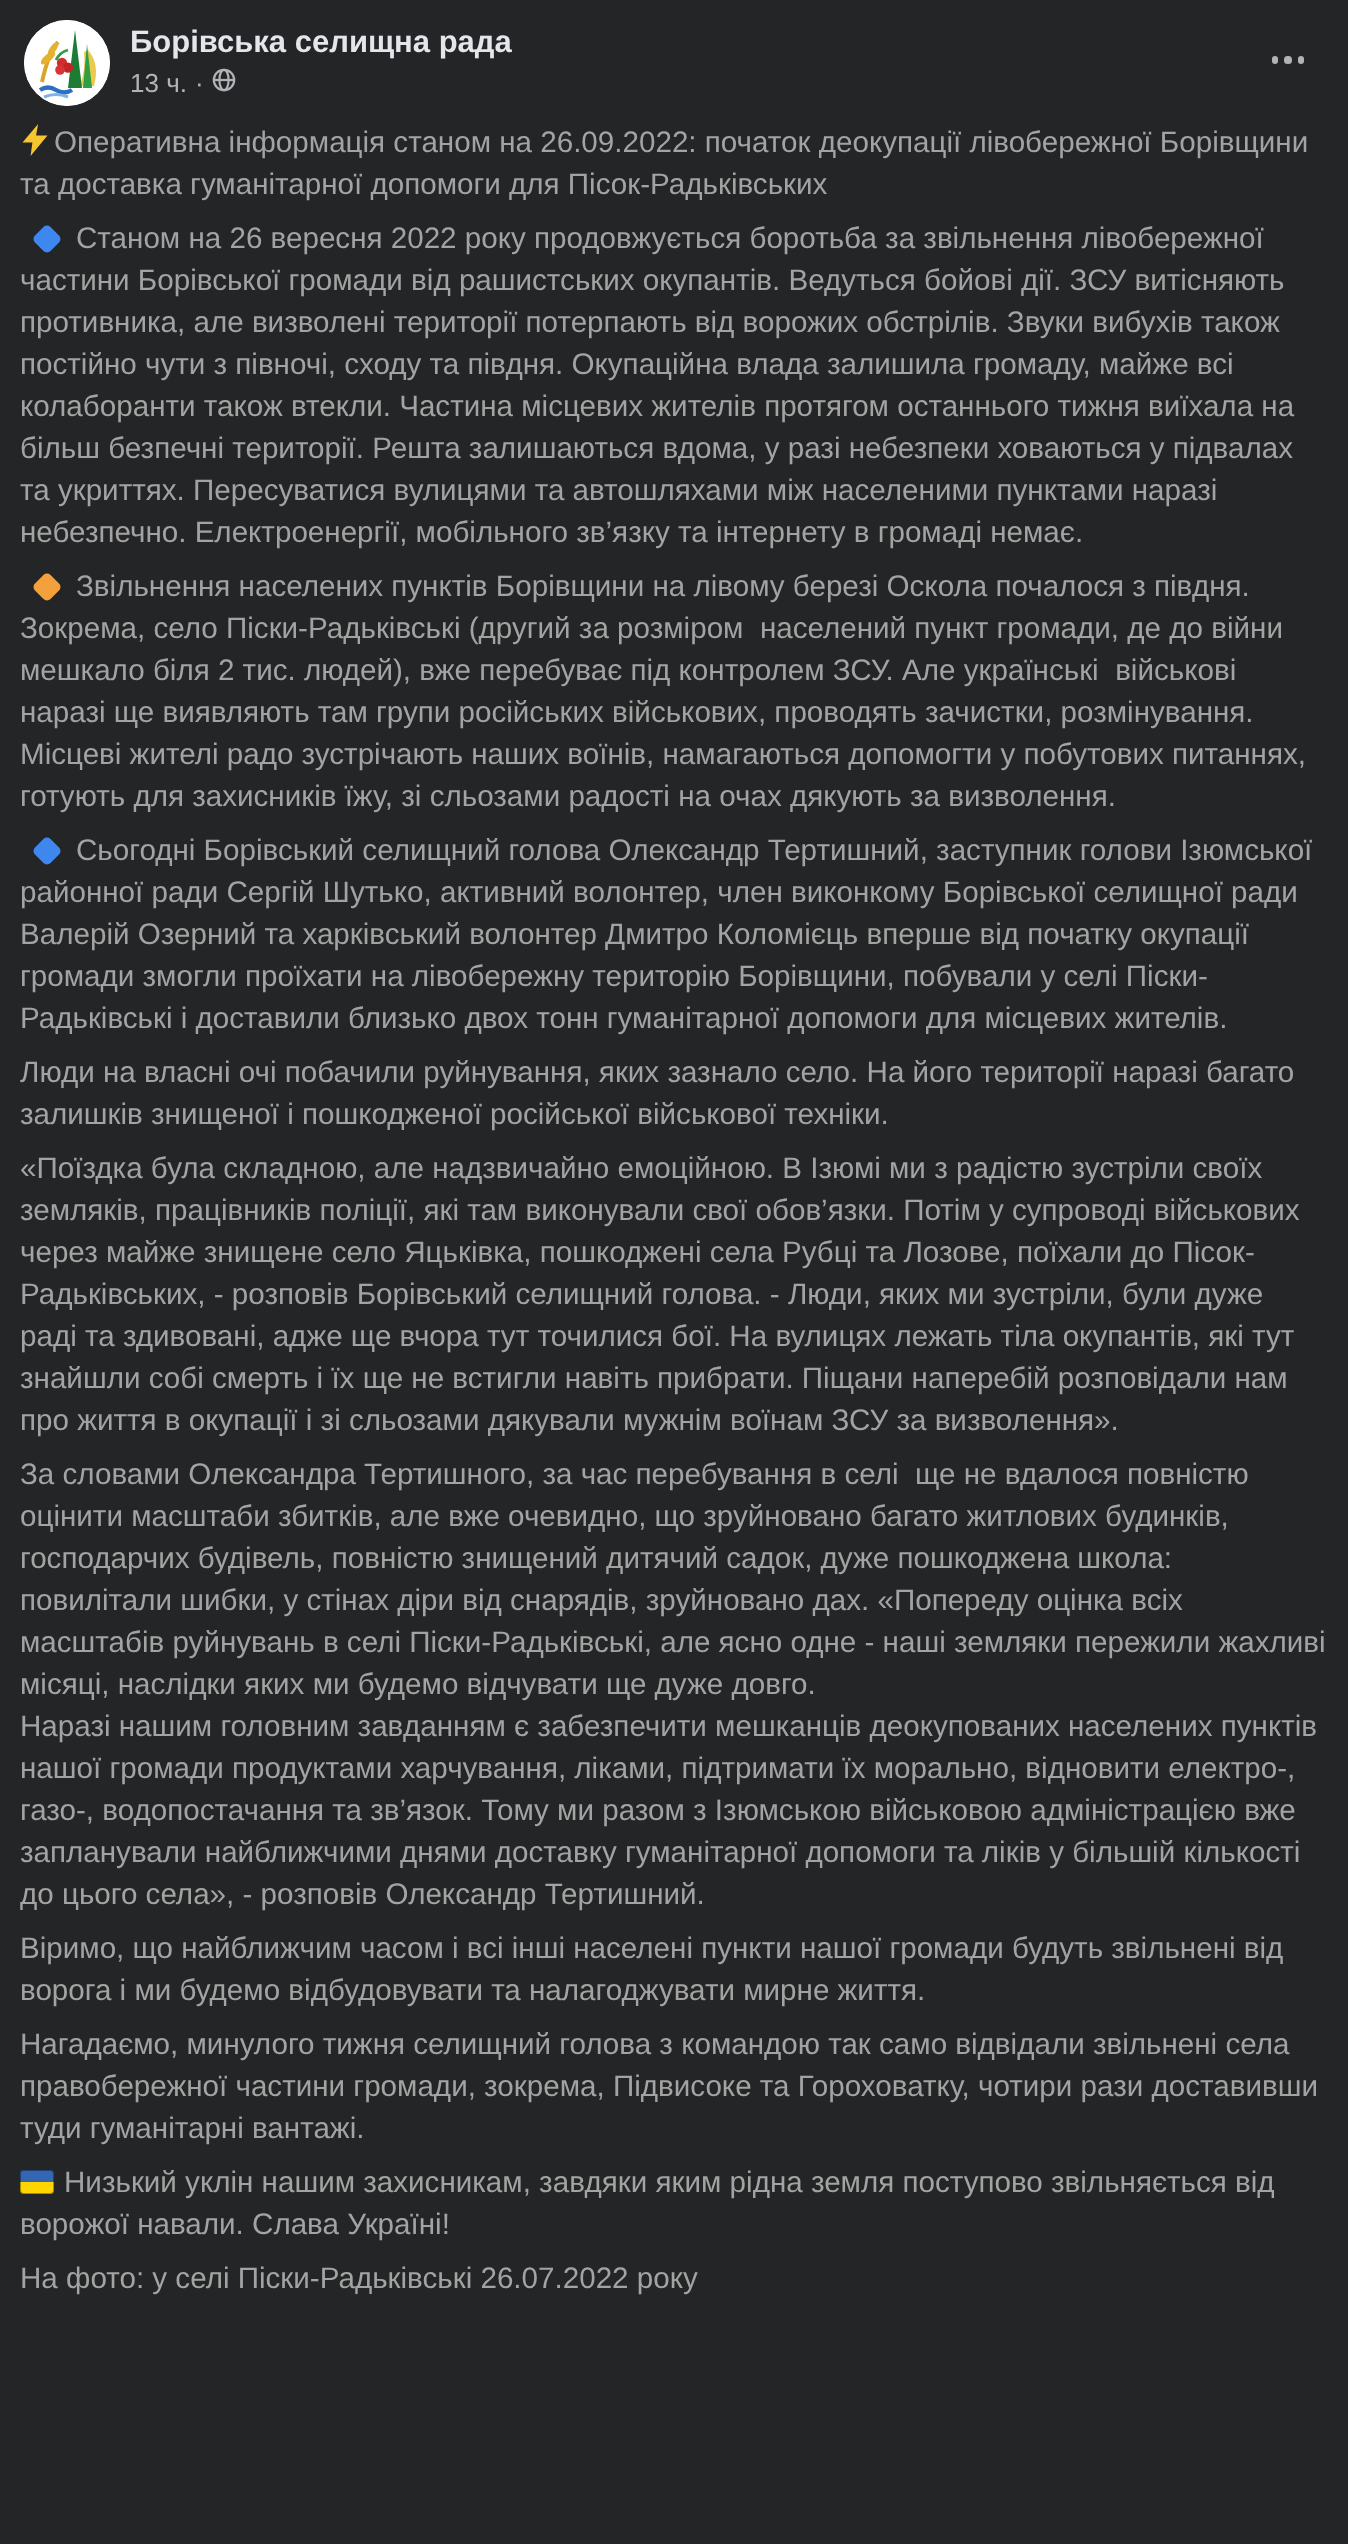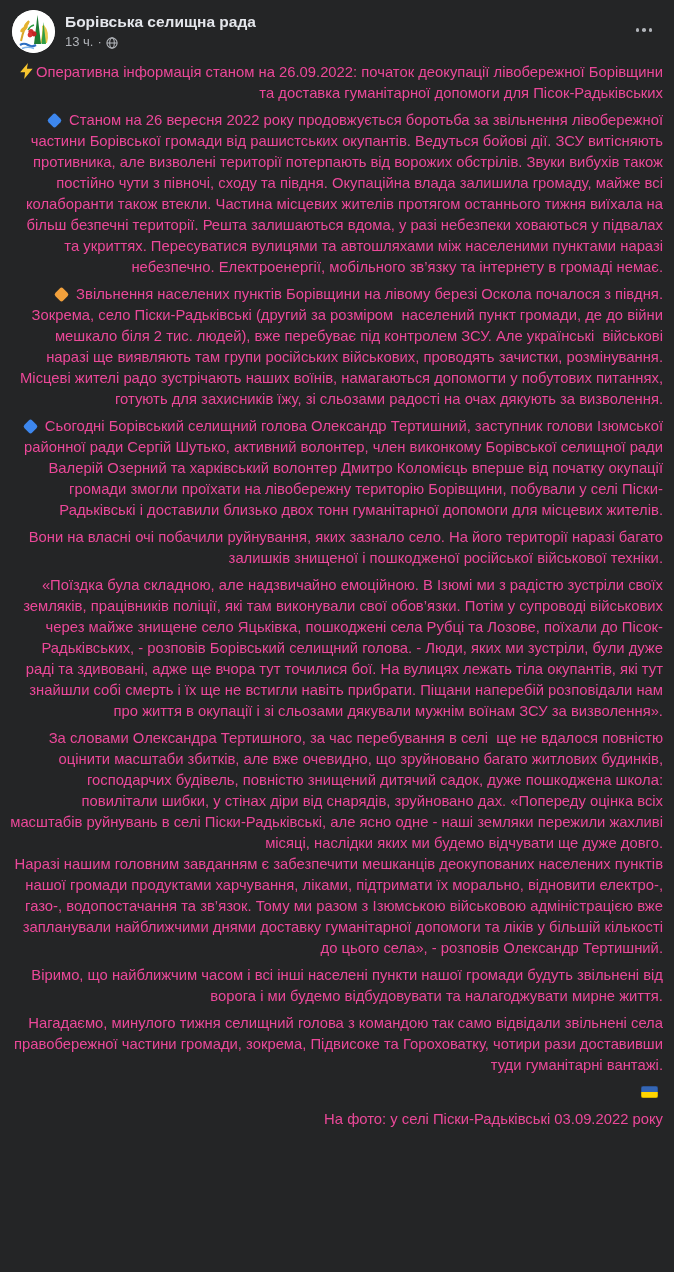--- a/index.html
+++ b/index.html
@@ -40,21 +40,21 @@
   }
   .page-name {
     color: #e4e6eb;
     font-size: 15.5px;
     font-weight: 700;
     line-height: 19px;
     cursor: pointer;
   }
   .meta-row {
     display: flex;
-    align-items: flex-end;
+    align-items: flex-start;
     gap: 4px;
     margin-top: 3px;
     color: #b0b3b8;
     font-size: 13px;
     line-height: 15px;
   }
   .globe {
     display: inline-block;
     width: 12px;
     height: 12px;
@@ -74,24 +74,23 @@
   .menu-btn i {
     width: 3.6px;
     height: 3.6px;
     border-radius: 50%;
     background: #b0b3b8;
     display: block;
   }
   
   .content {
     padding: 5px 11px 0 10px;
-    color: #ec4899;
+    color: #a3a3a3;
     font-size: 14.8px;
     line-height: 21px;
-    text-align: right;
   }
   .content p {
     margin: 0 0 6px 0;
     white-space: pre-wrap;
   }
   
   .pi { display: inline-block; }
   .pi.lightning {
     width: 13px;
     height: 16px;
@@ -165,23 +164,23 @@
           <i></i>
       </span>
     </div>
   </div>
 
   <div class="content">
       <p><span class="pi lightning"></span><span>Оперативна інформація станом на 26.09.2022: початок деокупації лівобережної Борівщини та доставка гуманітарної допомоги для Пісок-Радьківських</span></p>
       <p><span class="pi diamond-blue"></span><span>Станом на 26 вересня 2022 року продовжується боротьба за звільнення лівобережної частини Борівської громади від рашистських окупантів. Ведуться бойові дії. ЗСУ витісняють противника, але визволені території потерпають від ворожих обстрілів. Звуки вибухів також постійно чути з півночі, сходу та півдня. Окупаційна влада залишила громаду, майже всі колаборанти також втекли. Частина місцевих жителів протягом останнього тижня виїхала на більш безпечні території. Решта залишаються вдома, у разі небезпеки ховаються у підвалах та укриттях. Пересуватися вулицями та автошляхами між населеними пунктами наразі небезпечно. Електроенергії, мобільного зв’язку та інтернету в громаді немає.</span></p>
       <p><span class="pi diamond-orange"></span><span>Звільнення населених пунктів Борівщини на лівому березі Оскола почалося з півдня. Зокрема, село Піски-Радьківські (другий за розміром  населений пункт громади, де до війни мешкало біля 2 тис. людей), вже перебуває під контролем ЗСУ. Але українські  військові наразі ще виявляють там групи російських військових, проводять зачистки, розмінування. Місцеві жителі радо зустрічають наших воїнів, намагаються допомогти у побутових питаннях, готують для захисників їжу, зі сльозами радості на очах дякують за визволення.</span></p>
       <p><span class="pi diamond-blue"></span><span>Сьогодні Борівський селищний голова Олександр Тертишний, заступник голови Ізюмської районної ради Сергій Шутько, активний волонтер, член виконкому Борівської селищної ради Валерій Озерний та харківський волонтер Дмитро Коломієць вперше від початку окупації громади змогли проїхати на лівобережну територію Борівщини, побували у селі Піски-Радьківські і доставили близько двох тонн гуманітарної допомоги для місцевих жителів.</span></p>
-      <p><span>Вони на власні очі побачили руйнування, яких зазнало село. На його території наразі багато залишків знищеної і пошкодженої російської військової техніки.</span></p>
+      <p><span>Люди на власні очі побачили руйнування, яких зазнало село. На його території наразі багато залишків знищеної і пошкодженої російської військової техніки.</span></p>
       <p><span>«Поїздка була складною, але надзвичайно емоційною. В Ізюмі ми з радістю зустріли своїх земляків, працівників поліції, які там виконували свої обов’язки. Потім у супроводі військових через майже знищене село Яцьківка, пошкоджені села Рубці та Лозове, поїхали до Пісок-Радьківських, - розповів Борівський селищний голова. - Люди, яких ми зустріли, були дуже раді та здивовані, адже ще вчора тут точилися бої. На вулицях лежать тіла окупантів, які тут знайшли собі смерть і їх ще не встигли навіть прибрати. Піщани наперебій розповідали нам про життя в окупації і зі сльозами дякували мужнім воїнам ЗСУ за визволення».</span></p>
       <p><span>За словами Олександра Тертишного, за час перебування в селі  ще не вдалося повністю оцінити масштаби збитків, але вже очевидно, що зруйновано багато житлових будинків, господарчих будівель, повністю знищений дитячий садок, дуже пошкоджена школа: повилітали шибки, у стінах діри від снарядів, зруйновано дах. «Попереду оцінка всіх масштабів руйнувань в селі Піски-Радьківські, але ясно одне - наші земляки пережили жахливі місяці, наслідки яких ми будемо відчувати ще дуже довго.
 Наразі нашим головним завданням є забезпечити мешканців деокупованих населених пунктів нашої громади продуктами харчування, ліками, підтримати їх морально, відновити електро-, газо-, водопостачання та зв’язок. Тому ми разом з Ізюмською військовою адміністрацією вже запланували найближчими днями доставку гуманітарної допомоги та ліків у більшій кількості до цього села», - розповів Олександр Тертишний.</span></p>
       <p><span>Віримо, що найближчим часом і всі інші населені пункти нашої громади будуть звільнені від ворога і ми будемо відбудовувати та налагоджувати мирне життя.</span></p>
       <p><span>Нагадаємо, минулого тижня селищний голова з командою так само відвідали звільнені села правобережної частини громади, зокрема, Підвисоке та Гороховатку, чотири рази доставивши туди гуманітарні вантажі.</span></p>
-      <p><span class="pi flag-ua"></span></p>
-      <p><span>На фото: у селі Піски-Радьківські 03.09.2022 року</span></p>
+      <p><span class="pi flag-ua"></span><span>Низький уклін нашим захисникам, завдяки яким рідна земля поступово звільняється від ворожої навали. Слава Україні!</span></p>
+      <p><span>На фото: у селі Піски-Радьківські 26.07.2022 року</span></p>
     </div>
 
 </div>
 
 </body></html>

